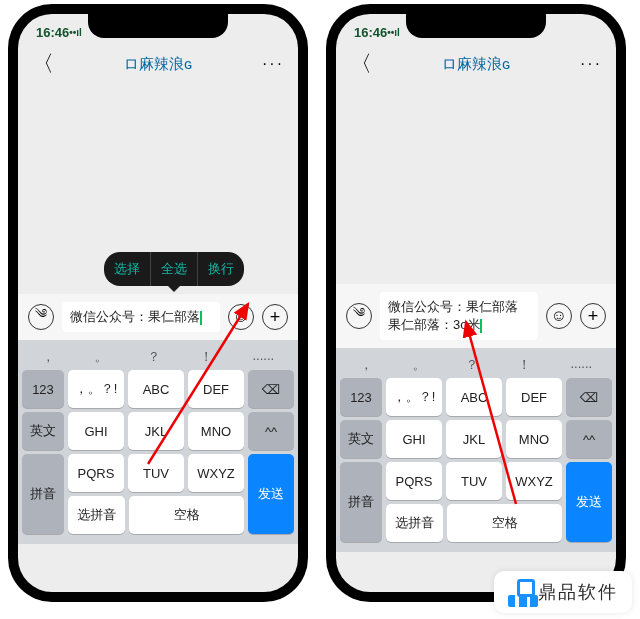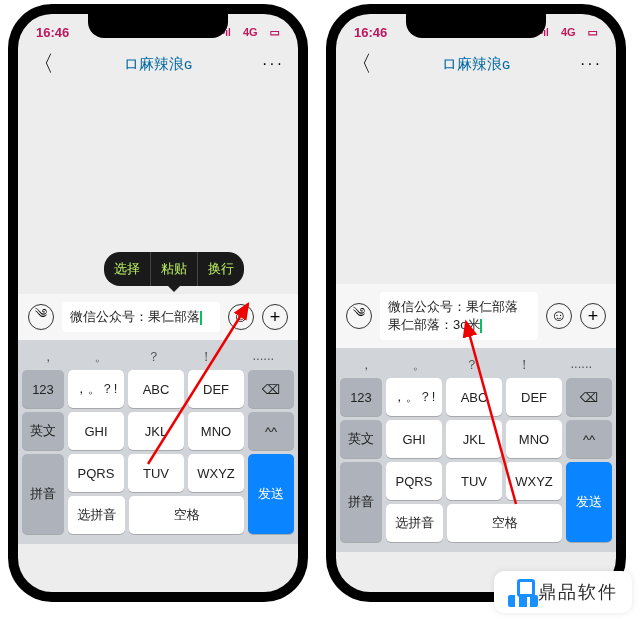--- a/index.html
+++ b/index.html
@@ -1,28 +1,28 @@
 <!DOCTYPE html>
 <html><head>
 <meta charset="utf-8">
 <style>
 *{margin:0;padding:0;box-sizing:border-box;font-family:-apple-system,Helvetica,Arial,sans-serif}
 body{width:640px;height:619px;background:#fff;position:relative;overflow:hidden}
 .pair{display:flex;gap:18px;padding:4px 8px 0 8px}
 .phone{width:300px;height:598px;background:#000;border-radius:44px;padding:10px;position:relative}
 .screen{width:100%;height:100%;background:#ededed;border-radius:34px;position:relative;overflow:hidden}
 .notch{position:absolute;top:0;left:50%;transform:translateX(-50%);width:140px;height:24px;background:#000;border-radius:0 0 16px 16px;z-index:10}
-.status{height:30px;display:flex;justify-content:space-between;align-items:center;padding:6px 18px 0;font-size:13px;font-weight:600;color:#be185d}
+.status{height:30px;display:flex;justify-content:flex-start;align-items:center;padding:6px 18px 0;font-size:13px;font-weight:600;color:#14532d}
 .status-right{display:flex;gap:12px;align-items:center;font-size:11px}
 .nav{height:40px;display:flex;align-items:center;justify-content:space-between;padding:0 14px}
 .back{font-size:22px;color:#000}
 .title{font-size:15px;color:#0369a1}
 .dots{font-size:16px;letter-spacing:2px;color:#000}
 .chat{height:210px;position:relative}
-.popup{position:absolute;bottom:8px;left:86px;background:#1a1a1a;border-radius:16px;display:flex;color:#bef264;font-size:13px}
+.popup{position:absolute;bottom:8px;left:86px;background:#1a1a1a;border-radius:16px;display:flex;color:#14b8a6;font-size:13px}
 .popup>div{padding:8px 10px;border-right:1px solid #444}
 .popup>div:last-child{border:none}
 .popup::after{content:"";position:absolute;bottom:-6px;left:50%;transform:translateX(-50%);border:6px solid transparent;border-top-color:#1a1a1a;border-bottom:none}
 .input-row{background:#f6f6f6;padding:8px 10px;display:flex;align-items:center;gap:8px}
 .circ{width:26px;height:26px;border:1.4px solid #333;border-radius:50%;display:flex;align-items:center;justify-content:center;font-size:13px}
 .msg{flex:1;background:#fff;border-radius:4px;padding:6px 8px;font-size:13px;color:#222;line-height:1.4;position:relative}
 .cursor{display:inline-block;width:1.5px;height:14px;background:#07c160;vertical-align:middle}
 .smile{font-size:16px}
 .plus{font-size:18px}
 .kbd{background:#d1d4d9;padding:4px 4px 10px}
@@ -63,21 +63,21 @@
           </span>
 </div>
 <div class="nav">
   <span class="back">〈</span>
   <span class="title">ロ麻辣浪ɢ</span>
   <span class="dots">···</span>
 </div>
 <div class="chat">
   <div class="popup">
     <div>选择</div>
-    <div>粘贴</div>
+    <div>全选</div>
     <div>换行</div>
   </div>
 </div>
 <div class="input-row">
   <div class="circ">༄</div>
   <div class="msg"><span>微信公众号：果仁部落</span><span class="cursor"></span></div>
   <div class="circ smile">☺</div>
   <div class="circ plus">+</div>
 </div>
 <div class="kbd">

